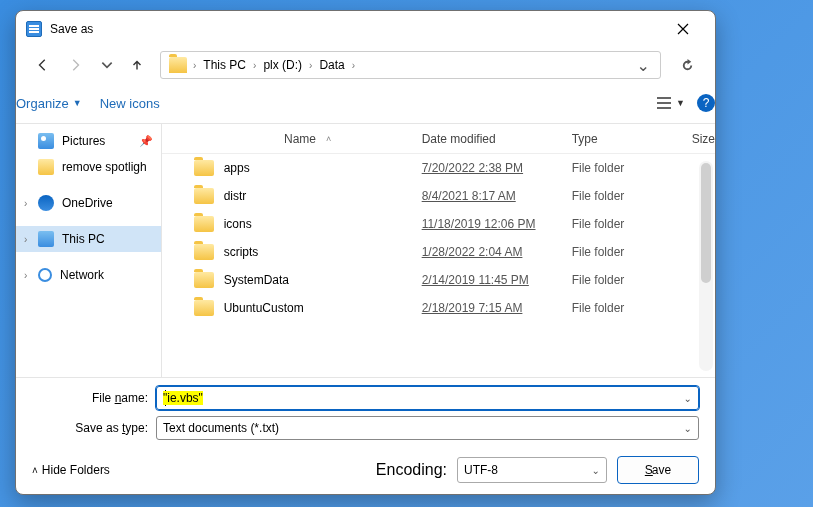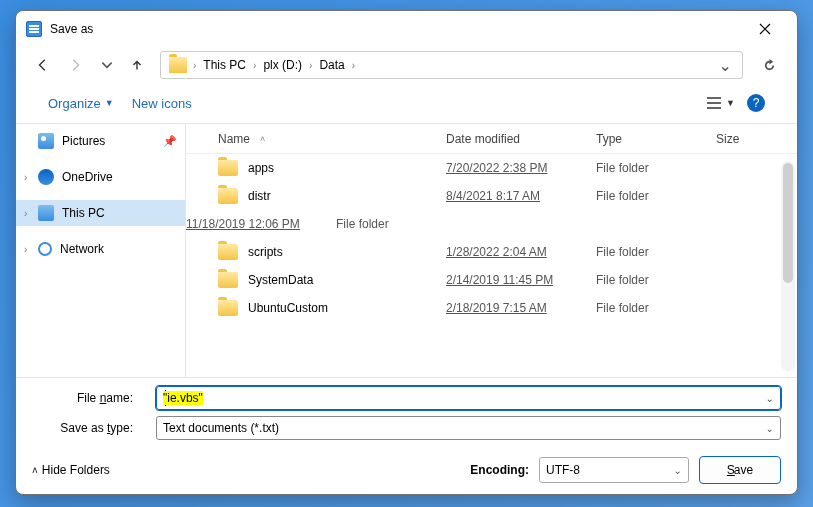--- a/index.html
+++ b/index.html
@@ -1,17 +1,17 @@
 <!DOCTYPE html>
 <html><head>
 <meta charset="utf-8">
 <style>
   * { box-sizing: border-box; font-family: "Segoe UI", Arial, sans-serif; }
   body { margin: 0; width: 813px; height: 507px; background: linear-gradient(135deg, #3a8de0, #5aa0e8); overflow: hidden; }
-  .window { position: absolute; left: 15px; top: 10px; width: 783px; height: 485px; background: #fff; border: 1px solid #707070; border-radius: 8px; box-shadow: 0 8px 24px rgba(0,0,0,0.3); display: flex; flex-direction: column; }
+  .window { position: absolute; left: 15px; top: 10px; width: 701px; height: 485px; background: #fff; border: 1px solid #707070; border-radius: 8px; box-shadow: 0 8px 24px rgba(0,0,0,0.3); display: flex; flex-direction: column; }
   .titlebar { height: 36px; display: flex; align-items: center; padding: 0 10px; }
   .title-icon { width: 16px; height: 16px; background: #3a8de0; border: 1px solid #1e6bb8; border-radius: 2px; margin-right: 8px; display:flex; align-items:center; justify-content:center;}
   .title-icon::before { content:""; width:10px; height:2px; background:#fff; box-shadow:0 3px 0 #fff, 0 -3px 0 #fff;}
   .title-text { font-size: 12px; color: #000; flex: 1; }
   .close-btn { width: 44px; height: 30px; display: flex; align-items: center; justify-content: center; cursor: pointer; border-radius:4px;}
   .close-btn svg { width: 12px; height: 12px; }
   .navbar { height: 36px; display: flex; align-items: center; padding: 0 14px; gap: 6px; }
   .nav-arrow { width: 26px; height: 26px; display: flex; align-items: center; justify-content: center; color: #555; cursor: pointer; border-radius:3px;}
   .nav-arrow.disabled { color: #bbb; }
   .nav-arrow svg { width: 14px; height: 14px; }
@@ -19,21 +19,21 @@
   .breadcrumb { flex: 1; height: 28px; border: 1px solid #ccc; border-radius: 3px; display: flex; align-items: center; padding: 0 4px; margin: 0 6px; background:#fff;}
   .crumb-icon { width: 18px; height: 16px; background: linear-gradient(#ffe9a2, #f5c445); border-radius: 2px 2px 0 0; margin: 0 4px; position:relative;}
   .crumb-icon::before{content:"";position:absolute;top:-3px;left:0;width:8px;height:3px;background:#f5c445;border-radius:2px 2px 0 0;}
   .crumb { font-size: 12px; padding: 0 5px; cursor: pointer; }
   .crumb-sep { color: #777; font-size: 10px; padding: 0 2px; }
   .crumb-drop { margin-left: auto; color: #555; padding: 0 6px; cursor:pointer;}
   .refresh { width: 28px; height: 28px; display: flex; align-items: center; justify-content: center; cursor: pointer; }
   .search { width: 180px; height: 28px; border: 1px solid #ccc; border-radius: 3px; display: flex; align-items: center; padding: 0 6px; }
   .search svg { width: 14px; height: 14px; color: #555; margin-right: 6px; }
   .search-text { font-size: 12px; color: #888; }
-  .toolbar { height: 40px; display: flex; align-items: center; padding: 0 32px; gap: 18px; }
+  .toolbar { height: 40px; display: flex; align-items: center; padding: 0 0; gap: 18px; }
   .tb-btn { font-size: 13px; color: #1e6bb8; cursor: pointer; display:flex; align-items:center; gap:4px;}
   .tb-right { margin-left: auto; display: flex; align-items: center; gap: 12px; }
   .view-btn { display:flex; align-items:center; color:#333; cursor:pointer;}
   .help-btn { width: 18px; height: 18px; border-radius: 50%; background: #0a64c2; color: #fff; font-size: 12px; display: flex; align-items: center; justify-content: center; cursor:pointer;}
   .content { flex: 1; display: flex; min-height: 0; border-top:1px solid #e5e5e5;}
   .sidebar { width: 170px; border-right: 1px solid #e5e5e5; padding: 4px 0; overflow:hidden;}
   .side-item { display: flex; align-items: center; height: 26px; padding: 0 8px 0 22px; font-size: 12px; cursor: pointer; gap: 8px; white-space:nowrap;}
   .side-item.active { background: #d0e4f7; }
   .side-item .chev { position:absolute; left:8px; color:#777; font-size:10px;}
   .side-item { position:relative;}
@@ -43,45 +43,45 @@
   .ico-pic::after{content:"";position:absolute;top:3px;left:3px;width:5px;height:5px;background:#fff;border-radius:50%;}
   .ico-folder { background: linear-gradient(#ffe9a2,#f5c445); border-radius:2px;}
   .ico-music { background:#dc3545; border-radius:50%; position:relative;}
   .ico-music::after{content:"♪"; color:#fff; font-size:10px; position:absolute; left:4px; top:0;}
   .ico-od { background:linear-gradient(#0a64c2,#3a8de0); border-radius:50%;}
   .ico-pc { background:linear-gradient(#7abef0,#3a8de0); border-radius:2px;}
   .ico-net { border:2px solid #3a8de0; border-radius:50%; width:14px; height:14px;}
   .pin { margin-left:auto; color:#888; font-size:11px;}
   .filearea { flex: 1; display: flex; flex-direction: column; }
   .cols { display: flex; height: 30px; align-items: center; border-bottom: 1px solid #eee; font-size: 12px; color: #444; }
-  .col-name { width: 260px; padding-left: 32px; display:flex; align-items:center; gap:10px;}
+  .col-name { width: 260px; padding-left: 32px; display:flex; align-items:center; gap:10px;justify-content:center;}
   .col-date { width: 150px; }
   .col-type { width: 120px; }
   .col-size { flex: 1; }
   .sort-ind { font-size:9px; color:#888;}
   .rows { flex: 1; overflow: auto; }
   .row { display: flex; height: 28px; align-items: center; font-size: 12px; cursor: pointer; }
   .rname { width: 260px; padding-left: 32px; display: flex; align-items: center; gap: 10px; }
   .rdate { width: 150px; color: #555; text-decoration: underline; }
   .rtype { width: 120px; color: #555; }
   .fico { width: 20px; height: 16px; background: linear-gradient(#ffe9a2,#f5c445); border-radius: 2px; position:relative;}
   .fico::before{content:"";position:absolute;top:-3px;left:0;width:9px;height:3px;background:#f5c445;border-radius:2px 2px 0 0;}
   .bottom { padding: 8px 16px 4px; border-top:1px solid #e5e5e5;}
   .field-row { display: flex; align-items: center; margin-bottom: 6px; }
-  .field-label { width: 124px; text-align: right; font-size: 12px; padding-right: 23px; }
+  .field-label { width: 124px; text-align: right; font-size: 12px; padding-right: 8px; }
   .field-label u { text-decoration: underline; }
   .combo { flex: 1; height: 24px; border: 1px solid #888; border-radius: 3px; display: flex; align-items: center; padding: 0 6px; font-size: 12px; position: relative; background:#fff;}
   .combo.focus { border-color: #0a64c2; outline: 1px solid #0a64c2;}
   .combo-arrow { margin-left: auto; color: #555; font-size: 10px; }
   .highlight { background: #ffff00; position: relative; z-index:1;}
   .cursor-line { position: absolute; left: 8px; top: 3px; bottom: 3px; width: 1px; background: #000; }
   .footer { display: flex; align-items: center; padding: 6px 16px 10px; gap: 10px; }
   .hide-folders { font-size: 12px; cursor: pointer; display:flex; align-items:center; gap:4px;}
   .footer-spacer { flex: 1; }
-  .enc-label { font-size: 12px; font-weight: bold; }
+  .enc-label { font-size: 16px; }
   .enc-select { width: 150px; height: 26px; border: 1px solid #aaa; border-radius: 3px; font-size: 12px; padding: 0 6px; display:flex; align-items:center; background:#fff;}
   .btn { min-width: 82px; height: 28px; border: 1px solid #aaa; border-radius: 4px; background: #fdfdfd; font-size: 12px; cursor: pointer; display:flex; align-items:center; justify-content:center;}
   .btn.primary { border-color: #0a64c2; }
   .scrollbar { position:absolute; right:2px; top:150px; width:14px; height:210px; background:#f4f4f4; border-radius:7px;}
   .scrollbar-thumb{ position:absolute; left:2px; top:2px; width:10px; height:120px; background:#cfcfcf; border-radius:5px;}
 </style>
 </head>
 <body>
 
 <div class="window">
@@ -152,20 +152,24 @@
     </div>
   </div>
 
   <div class="content">
     <div class="sidebar">
       <div class="side-item">
           <span class="ico ico-pic"></span>
           <span>Pictures</span>
           <span class="pin">📌</span>
         </div>
+      <div class="side-item">
+          <span class="ico ico-folder"></span>
+          <span>remove spotligh</span>
+        </div>
       <div class="side-sep"></div>
       <div class="side-item">
           <span class="chev">›</span>
           <span class="ico ico-od"></span>
           <span>OneDrive</span>
         </div>
       <div class="side-sep"></div>
       <div class="side-item active">
           <span class="chev">›</span>
           <span class="ico ico-pc"></span>
@@ -200,20 +204,24 @@
           </div>
           <div class="row">
             <div class="rname">
               <span class="fico"></span>
               <span>distr</span>
             </div>
             <div class="rdate">8/4/2021 8:17 AM</div>
             <div class="rtype">File folder</div>
           </div>
           <div class="row">
+            <div class="rname">
+              <span class="fico"></span>
+              <span>icons</span>
+            </div>
             <div class="rdate">11/18/2019 12:06 PM</div>
             <div class="rtype">File folder</div>
           </div>
           <div class="row">
             <div class="rname">
               <span class="fico"></span>
               <span>scripts</span>
             </div>
             <div class="rdate">1/28/2022 2:04 AM</div>
             <div class="rtype">File folder</div>

